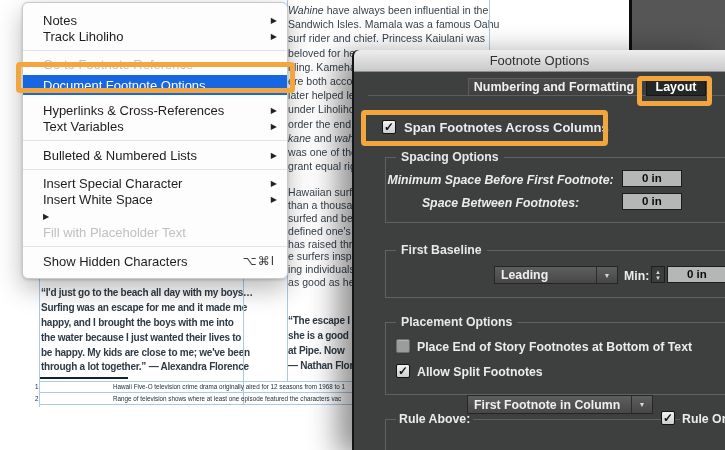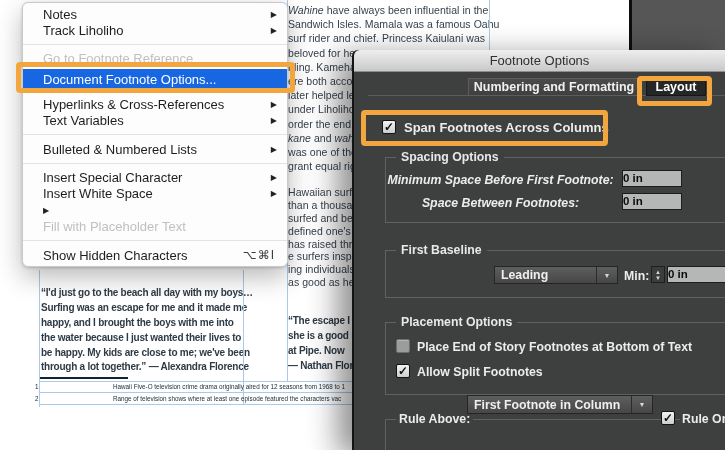--- a/index.html
+++ b/index.html
@@ -14,21 +14,21 @@
   .colQ .doc-line{height:14.9px;font-size:10px;font-weight:700;letter-spacing:-.25px;color:#2e3b46;}
   .frame-line{position:absolute;background:#a9cbe9;}
   .fn-rule{position:absolute;left:40px;top:377px;width:88px;height:2px;background:#15222c;}
   .footnote-row{position:absolute;left:35px;width:330px;height:11px;font-size:6.3px;color:#20303c;white-space:nowrap;}
   .footnote-row .fn-num{display:inline-block;width:78px;}
   .panel-back{position:absolute;left:629px;top:0;width:96px;height:52px;background:#565656;border-left:3px solid #0d0d0d;}
 
   
   .menu{position:absolute;left:22px;top:2px;width:266px;background:#fdfdfd;border:1px solid #c9c9c9;
         border-radius:6px;box-shadow:0 10px 26px rgba(0,0,0,.28),0 1px 3px rgba(0,0,0,.18);
-        padding:3px 0;z-index:10;box-sizing:border-box;}
+        padding:9px 0;z-index:10;box-sizing:border-box;}
   .menu-item{position:relative;height:16.4px;display:flex;align-items:center;
              padding:0 10px 0 20px;font-size:13px;color:#1d1d1d;}
   .menu-item .lbl{flex:1;}
   .menu-item .arrow{font-size:8px;color:#222;}
   .menu-item .shortcut{color:#3c3c3c;font-size:12px;letter-spacing:1px;margin-right:2px;}
   .menu-item.disabled{color:#c0c0c0;}
   .menu-item.hl{background:#1766e2;color:#fff;height:20px;margin:2px 0 7px;}
   .menu-sep{height:1px;background:#e3e3e3;margin:5.5px 0;}
 
   
@@ -50,21 +50,21 @@
   .cb{position:absolute;width:14px;height:14px;box-sizing:border-box;border:1px solid #141414;
       background:linear-gradient(#f2f2f2,#cdcdcd);border-radius:2px;color:#101010;
       font-size:12px;line-height:12px;text-align:center;font-weight:700;}
   .cb.off{background:#9c9c9c;border-color:#6e6e6e;box-shadow:inset 0 1px 0 rgba(255,255,255,.25);}
 
   .group{position:absolute;border:1px solid #616161;border-right:none;box-sizing:border-box;}
   .legend{position:absolute;top:-8px;left:10px;background:#3e4040;padding:0 5px;
           font-size:12.3px;font-weight:700;color:#e8e8e8;white-space:nowrap;}
 
   .input{position:absolute;background:#b4b7b6;border:1px solid #1c1c1c;box-sizing:border-box;
-         font-size:11.5px;font-weight:700;color:#0b0b0b;padding:1px 0 0 0;height:17px;}
+         font-size:11.5px;font-weight:700;color:#0b0b0b;padding:1px 0 0 19px;height:17px;}
   .dd{position:absolute;height:18px;background:linear-gradient(#5e5e5e,#474747);border:1px solid #252525;
       box-sizing:border-box;display:flex;align-items:center;font-size:12.3px;font-weight:700;color:#efefef;}
   .dd .dd-text{flex:1;padding-left:6px;white-space:nowrap;overflow:hidden;}
   .dd .dd-arrow{width:20px;align-self:stretch;border-left:1px solid #2c2c2c;display:flex;
                 align-items:center;justify-content:center;font-size:7px;color:#d6d6d6;}
   .stepper{position:absolute;width:14px;height:17px;background:#3c3c3c;border:1px solid #1f1f1f;
            box-sizing:border-box;display:flex;flex-direction:column;align-items:center;justify-content:center;
            color:#d8d8d8;font-size:6px;line-height:6px;}
 
   

